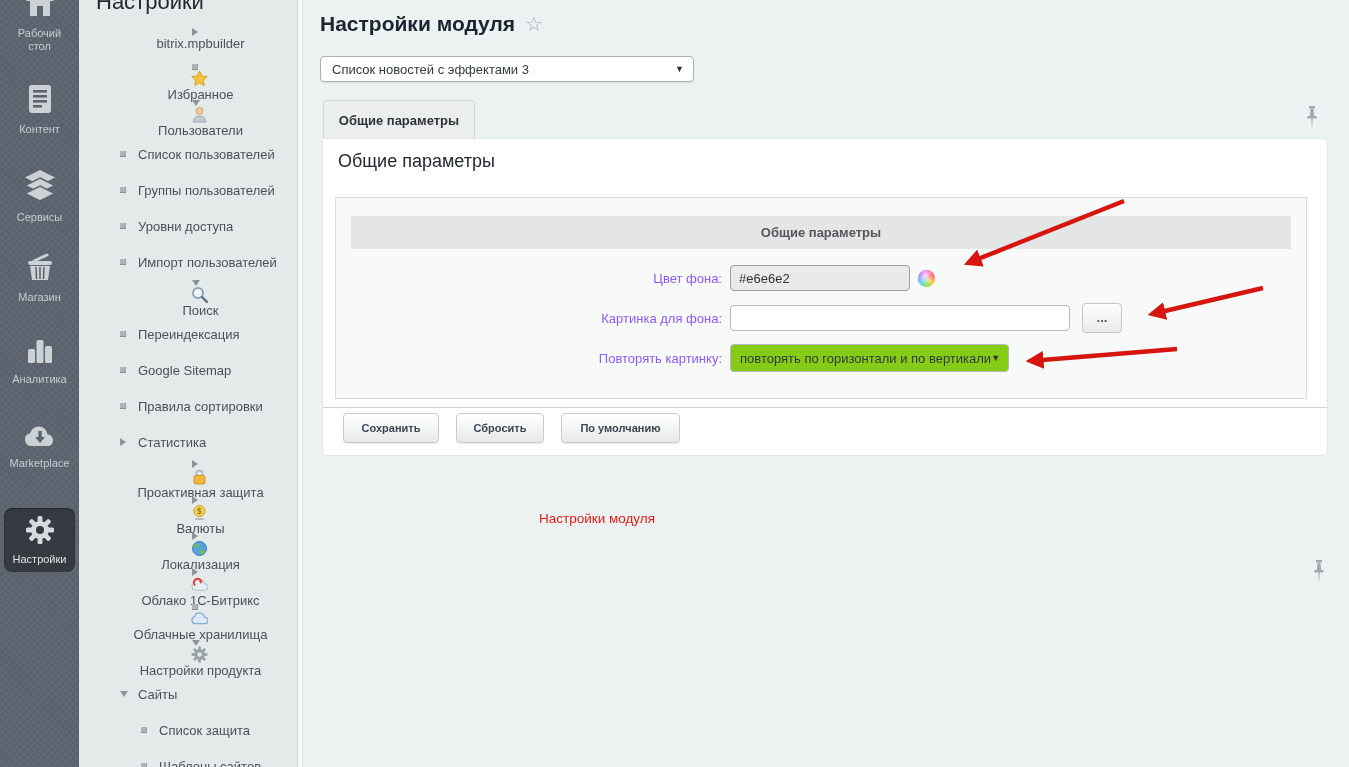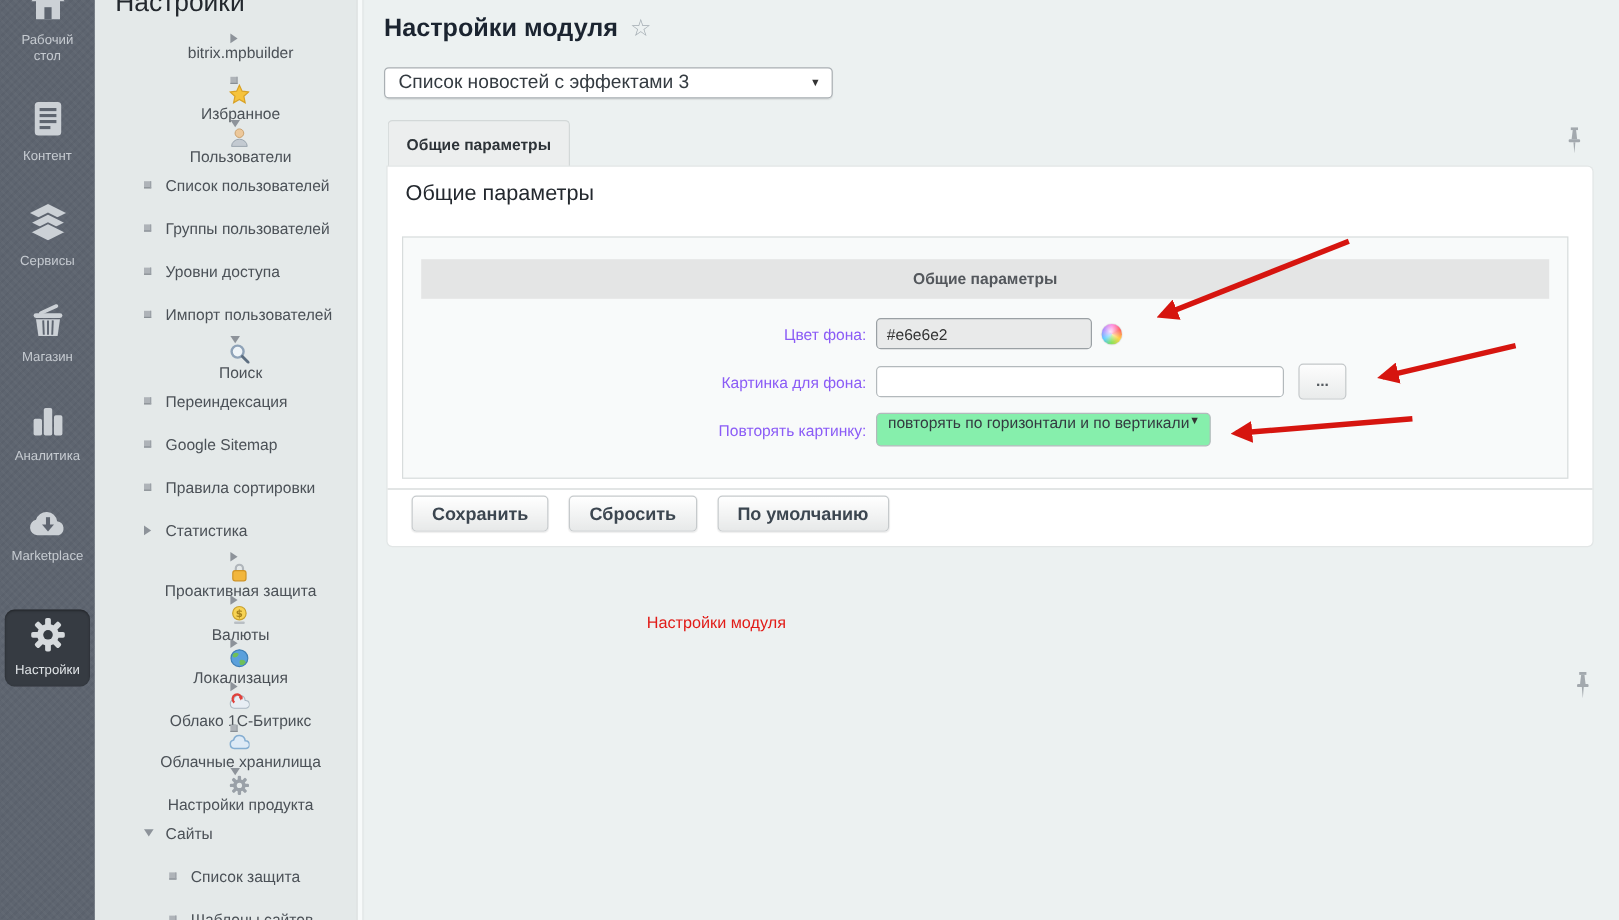--- a/index.html
+++ b/index.html
@@ -44,21 +44,21 @@
 
   
   .main { position:absolute; left:304px; top:0; right:0; bottom:0; background:#ecf1f1; }
   .page-title-row { position:absolute; left:16px; top:12px; display:flex; align-items:center; gap:10px; }
   .page-title { font-size:21px; font-weight:bold; color:#1b2430; }
   .fav-star { font-size:20px; color:#a4adb3; cursor:pointer; line-height:1; }
 
   .module-select { position:absolute; left:16px; top:56px; width:374px; height:26px; background:#fff;
     border:1px solid #a9afb3; border-radius:4px; box-shadow:0 1px 1px rgba(0,0,0,.08);
     display:flex; align-items:center; cursor:pointer; }
-  .module-select .sel-text { font-size:16px; color:#333a40; padding-left:11px; flex:1;
+  .module-select .sel-text { font-size:13px; color:#333a40; padding-left:11px; flex:1;
     white-space:nowrap; overflow:hidden; }
   .sel-arrow { font-size:9px; color:#333; padding-right:9px; }
 
   .tab { position:absolute; left:19px; top:100px; width:152px; height:39px; background:#eceeee;
     border:1px solid #d3d8d8; border-bottom:none; border-radius:4px 4px 0 0;
     display:flex; align-items:center; justify-content:center; cursor:pointer; }
   .tab-label { font-size:13px; font-weight:bold; color:#2d3338; }
 
   .panel { position:absolute; left:19px; top:139px; width:1004px; height:316px; background:#fff;
     border-radius:0 4px 4px 4px; box-shadow:0 0 0 1px #e2e6e6; }
@@ -82,28 +82,28 @@
   .color-wheel { width:17px; height:17px; border-radius:50%; margin-left:8px; cursor:pointer;
     background:
       radial-gradient(circle at 42% 38%, rgba(255,255,255,.85), rgba(255,255,255,0) 62%),
       conic-gradient(#ff62d8,#ff5a5a,#ffd24d,#8ae35a,#4dc9ff,#8a5aff,#ff62d8);
     box-shadow:0 0 1px rgba(0,0,0,.4); }
   .inp-file { width:340px; height:26px; background:#fff; border:1px solid #b3b9bc; border-radius:4px;
     font-size:13px; color:#333; padding-left:8px; font-family:"Liberation Sans","DejaVu Sans",sans-serif; }
   .browse-btn { margin-left:12px; width:40px; height:30px; border:1px solid #c3c7c9; border-radius:4px;
     background:linear-gradient(#fdfdfd,#e9ebeb); font-size:13px; font-weight:bold; color:#555b60;
     cursor:pointer; line-height:22px; }
-  .repeat-select { width:279px; height:28px; background:#86efac; border:1px solid #b3b9bc; border-radius:4px;
-    display:flex; align-items:flex-start; cursor:pointer; }
+  .repeat-select { width:279px; height:28px; background:#84cc16; border:1px solid #b3b9bc; border-radius:4px;
+    display:flex; align-items:center; cursor:pointer; }
   .repeat-select .sel-text { flex:1; font-size:13px; color:#333a40; padding-left:9px; white-space:nowrap; }
 
   .footer-sep { position:absolute; left:0; right:0; top:268px; border-top:1px solid #cfd4d4; }
   .btn-row { position:absolute; left:20px; top:274px; display:flex; gap:17px; }
   .btn { height:30px; padding:0 16px; border:1px solid #c6cacc; border-radius:4px;
-    background:linear-gradient(#ffffff,#e7e9e9); font-size:15px; font-weight:bold; color:#3c4650;
+    background:linear-gradient(#ffffff,#e7e9e9); font-size:11px; font-weight:bold; color:#3c4650;
     cursor:pointer; box-shadow:0 1px 1px rgba(0,0,0,.07);
     font-family:"Liberation Sans","DejaVu Sans",sans-serif; }
   .btn-save { min-width:96px; } .btn-reset { min-width:88px; } .btn-default { min-width:119px; }
 
   .pin { position:absolute; cursor:pointer; z-index:6; }
   .pin-top { left:1001px; top:106px; }       
   .pin-bottom { left:989px; top:421px; }     
 
   .annotation { position:absolute; left:235px; top:511px; font-size:13.5px; color:#e11b17; }
 

